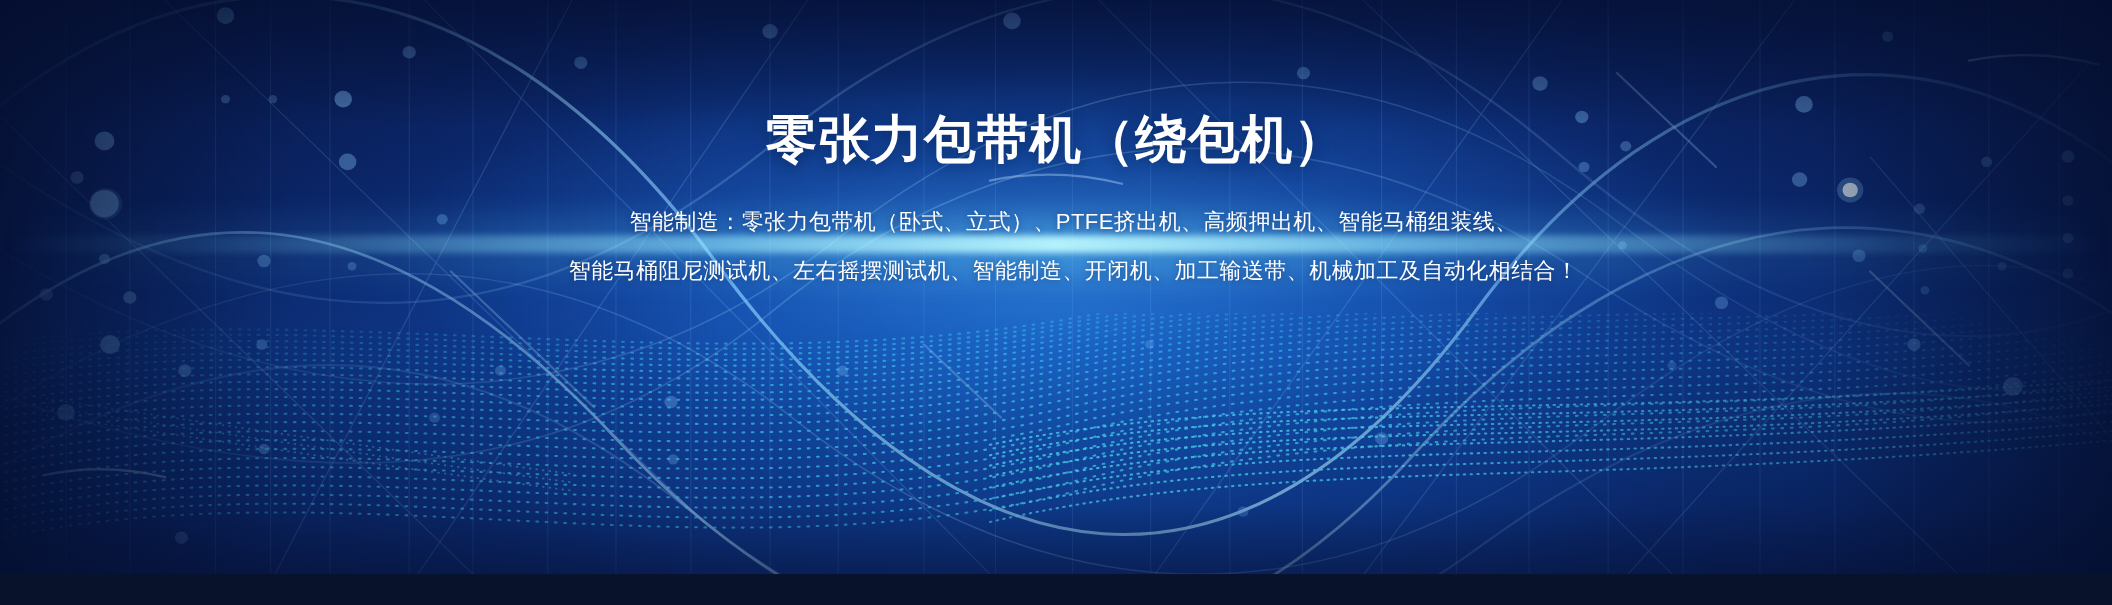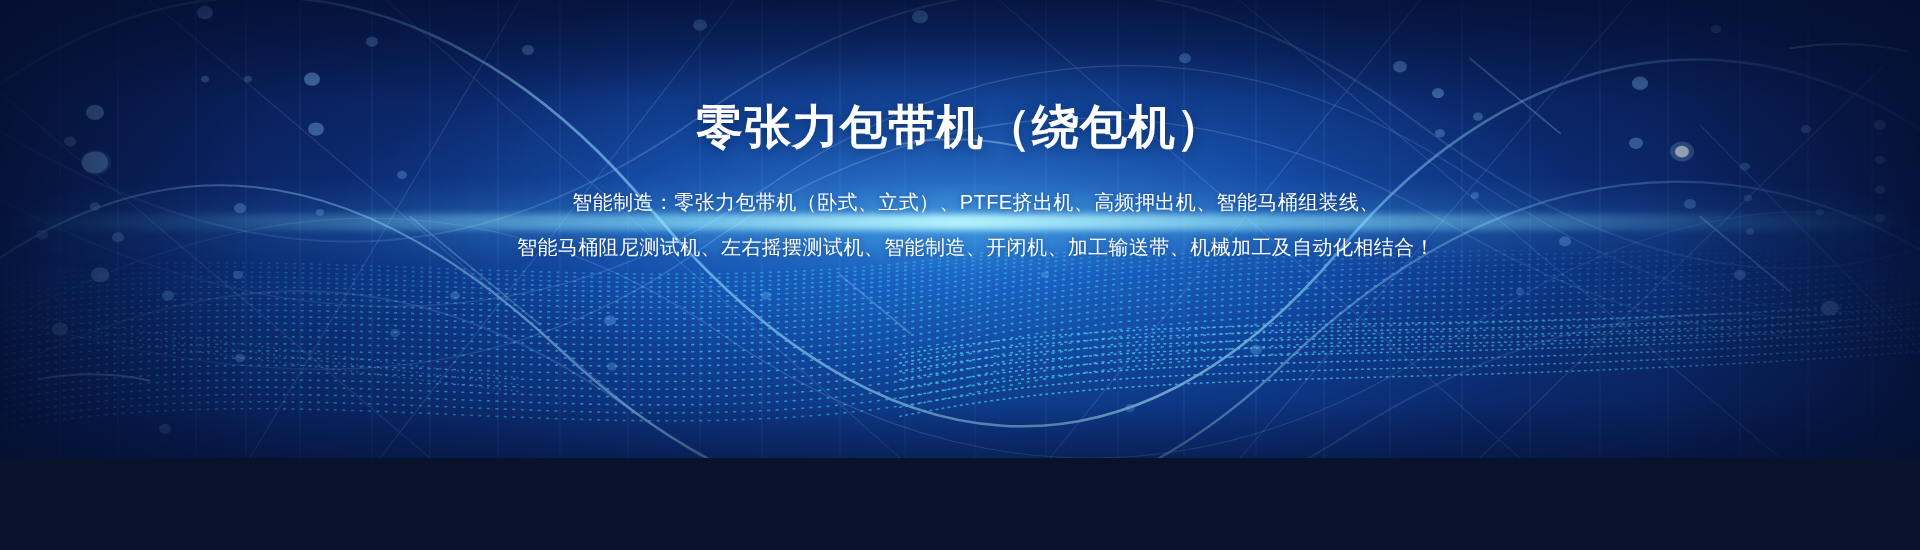--- a/index.html
+++ b/index.html
@@ -7,21 +7,21 @@
     padding: 0;
     background: #08122b;
   }
   body {
     font-family: "Liberation Sans", "DejaVu Sans", sans-serif;
   }
 
   .banner {
     position: relative;
     width: 1920px;
-    height: 458px;
+    height: 522px;
     overflow: hidden;
     background:
       radial-gradient(ellipse 900px 420px at 50% 56%, rgba(28,120,220,0.55) 0%, rgba(20,85,185,0.22) 45%, rgba(12,45,120,0.0) 72%),
       radial-gradient(ellipse 1500px 700px at 50% 62%, rgba(16,78,180,0.55) 0%, rgba(11,46,124,0.25) 55%, rgba(8,28,84,0) 80%),
       linear-gradient(180deg, #0a1d55 0%, #0c2568 18%, #103081 42%, #11409c 62%, #0e3383 82%, #0b2363 100%);
     text-decoration: underline;
   }
 
   
   .bg-layer {

